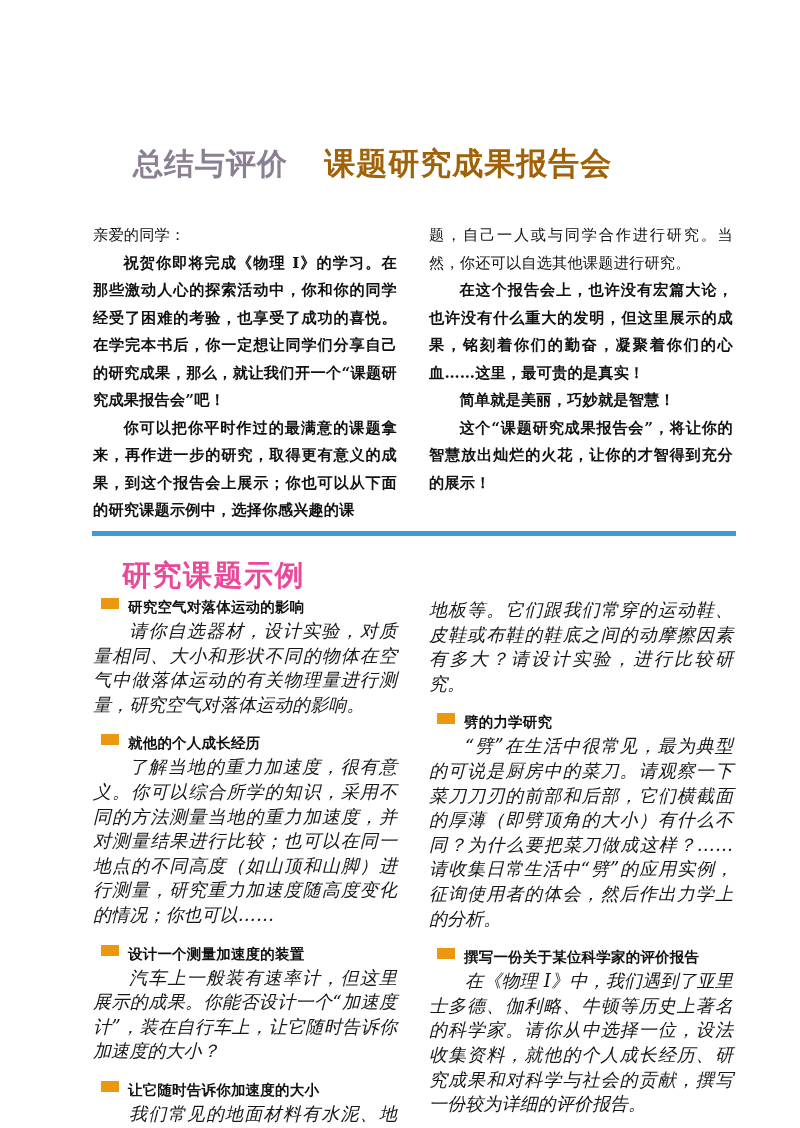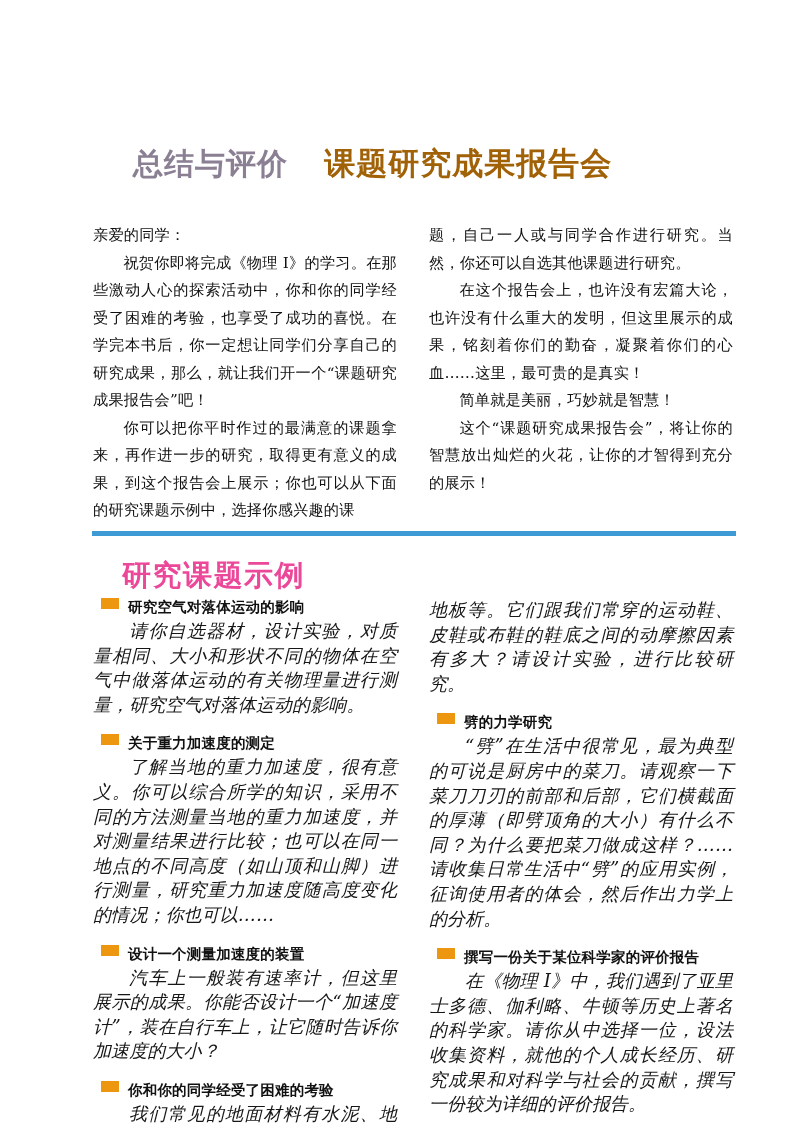--- a/index.html
+++ b/index.html
@@ -77,20 +77,21 @@
     font-family: "DejaVu Serif", "Liberation Serif", serif;
     font-size: 15.2px;
     line-height: 27.5px;
     color: #111111;
     text-align: justify;
     text-justify: inter-character;
     letter-spacing: .2px;
   }
   .intro p.indent {
     text-indent: 2em;
+    font-weight: bold;
   }
 
   
   .rule-blue {
     position: absolute;
     left: 4px;
     top: 531px;
     width: 644px;
     height: 5px;
     background: #3e9ad4;
@@ -203,37 +204,37 @@
           <div class="topic-head">
             <span class="bullet"></span>
             <span class="topic-title">研究空气对落体运动的影响</span>
           </div>
           <p class="topic-body">请你自选器材，设计实验，对质量相同、大小和形状不同的物体在空气中做落体运动的有关物理量进行测量，研究空气对落体运动的影响。</p>
         </div>
 
         <div class="topic">
           <div class="topic-head">
             <span class="bullet"></span>
-            <span class="topic-title">关于重力加速度的测定</span>
+            <span class="topic-title">就他的个人成长经历</span>
           </div>
           <p class="topic-body">了解当地的重力加速度，很有意义。你可以综合所学的知识，采用不同的方法测量当地的重力加速度，并对测量结果进行比较；也可以在同一地点的不同高度（如山顶和山脚）进行测量，研究重力加速度随高度变化的情况；你也可以……</p>
         </div>
 
         <div class="topic">
           <div class="topic-head">
             <span class="bullet"></span>
             <span class="topic-title">设计一个测量加速度的装置</span>
           </div>
           <p class="topic-body">汽车上一般装有速率计，但这里展示的成果。你能否设计一个“加速度计”，装在自行车上，让它随时告诉你加速度的大小？</p>
         </div>
 
         <div class="topic">
           <div class="topic-head">
             <span class="bullet"></span>
-            <span class="topic-title">你和你的同学经受了困难的考验</span>
+            <span class="topic-title">让它随时告诉你加速度的大小</span>
           </div>
           <p class="topic-body">我们常见的地面材料有水泥、地砖、大理石、</p>
         </div>
 
       </div>
 
       <div class="tcol">
 
         <div class="topic cont">
           <p class="topic-body">地板等。它们跟我们常穿的运动鞋、皮鞋或布鞋的鞋底之间的动摩擦因素有多大？请设计实验，进行比较研究。</p>

